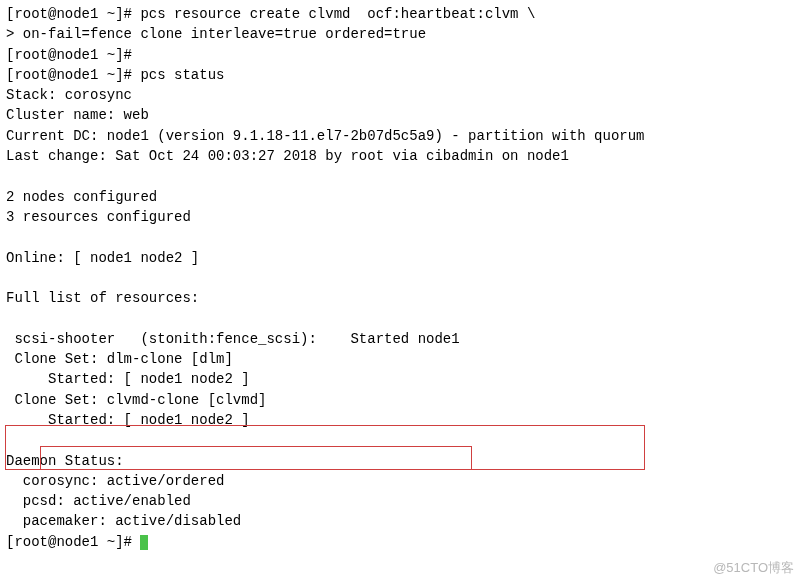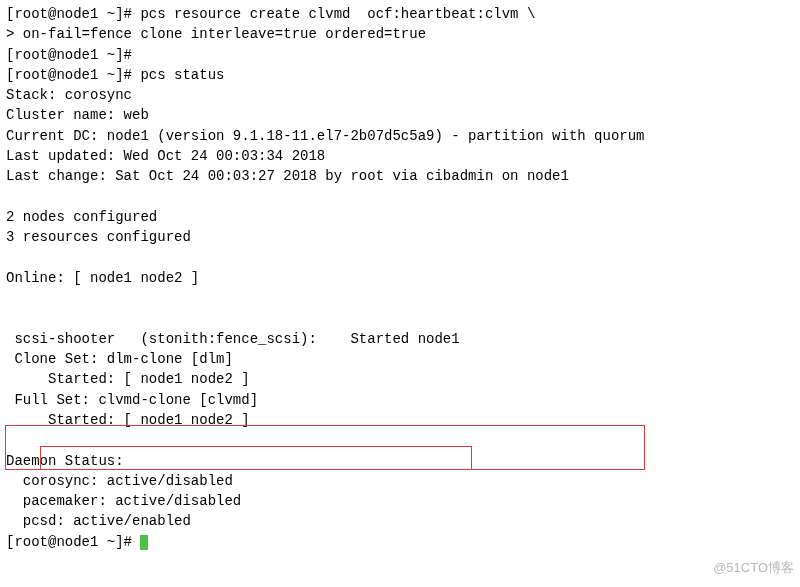--- a/index.html
+++ b/index.html
@@ -45,38 +45,38 @@
 <body>
 
 <div class="terminal">
   <div class="line">[root@node1 ~]# pcs resource create clvmd  ocf:heartbeat:clvm \</div>
   <div class="line">&gt; on-fail=fence clone interleave=true ordered=true</div>
   <div class="line">[root@node1 ~]#</div>
   <div class="line">[root@node1 ~]# pcs status</div>
   <div class="line">Stack: corosync</div>
   <div class="line">Cluster name: web</div>
   <div class="line">Current DC: node1 (version 9.1.18-11.el7-2b07d5c5a9) - partition with quorum</div>
-  <div class="line">Last updated: Wed Oct 24 00:03:34 2018</div>
   <div class="line">Last change: Sat Oct 24 00:03:27 2018 by root via cibadmin on node1</div>
   <div class="line"> </div>
   <div class="line">2 nodes configured</div>
   <div class="line">3 resources configured</div>
   <div class="line"> </div>
   <div class="line">Online: [ node1 node2 ]</div>
   <div class="line"> </div>
+  <div class="line">Full list of resources:</div>
   <div class="line"> </div>
   <div class="line"> scsi-shooter   (stonith:fence_scsi):    Started node1</div>
   <div class="line"> Clone Set: dlm-clone [dlm]</div>
   <div class="line">     Started: [ node1 node2 ]</div>
-  <div class="line"> Full Set: clvmd-clone [clvmd]</div>
+  <div class="line"> Clone Set: clvmd-clone [clvmd]</div>
   <div class="line">     Started: [ node1 node2 ]</div>
   <div class="line"> </div>
   <div class="line">Daemon Status:</div>
-  <div class="line">  corosync: active/disabled</div>
+  <div class="line">  corosync: active/ordered</div>
+  <div class="line">  pcsd: active/enabled</div>
   <div class="line">  pacemaker: active/disabled</div>
-  <div class="line">  pcsd: active/enabled</div>
   <div class="line"><span>[root@node1 ~]# </span><span class="cursor"></span></div>
 </div>
 
 <div class="highlight-box-1" id="box1" style="left: 5px; top: 425px; width: 640px; height: 45px;"></div>
 <div class="highlight-box-2" id="box2" style="left: 40px; top: 446px; width: 432px; height: 24px;"></div>
 
 <div class="watermark">@51CTO博客</div>
 
 </body></html>

